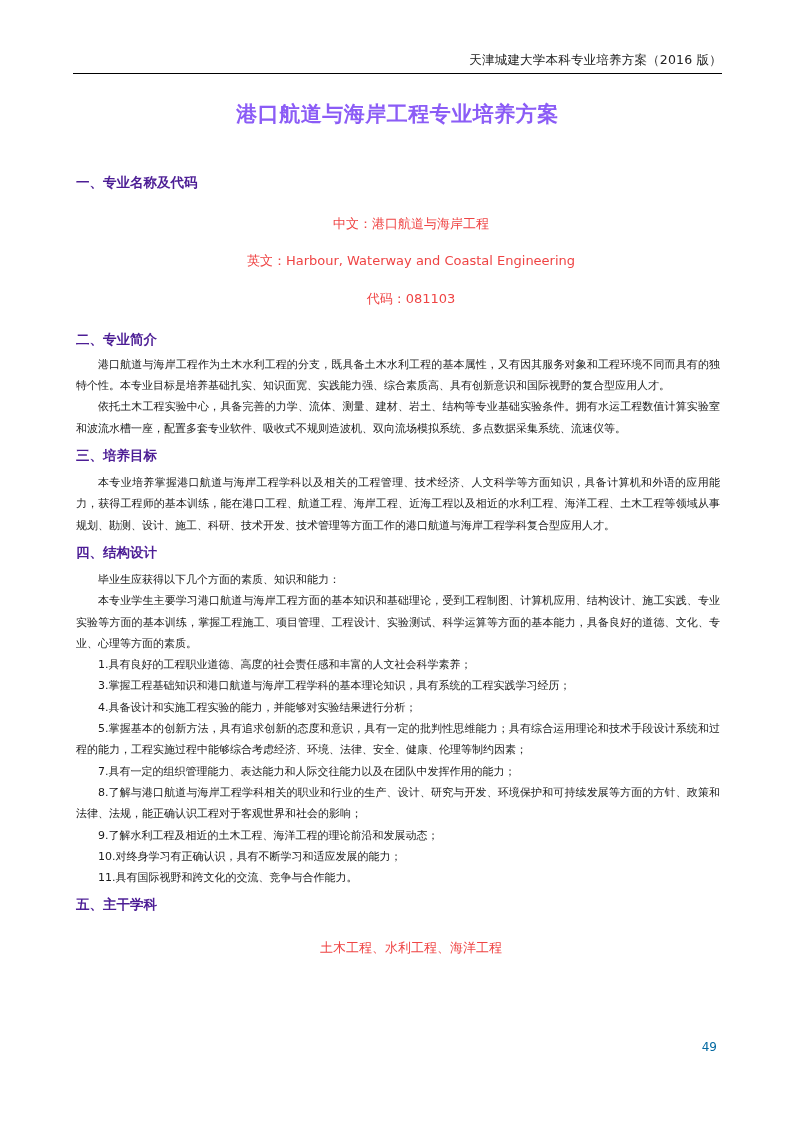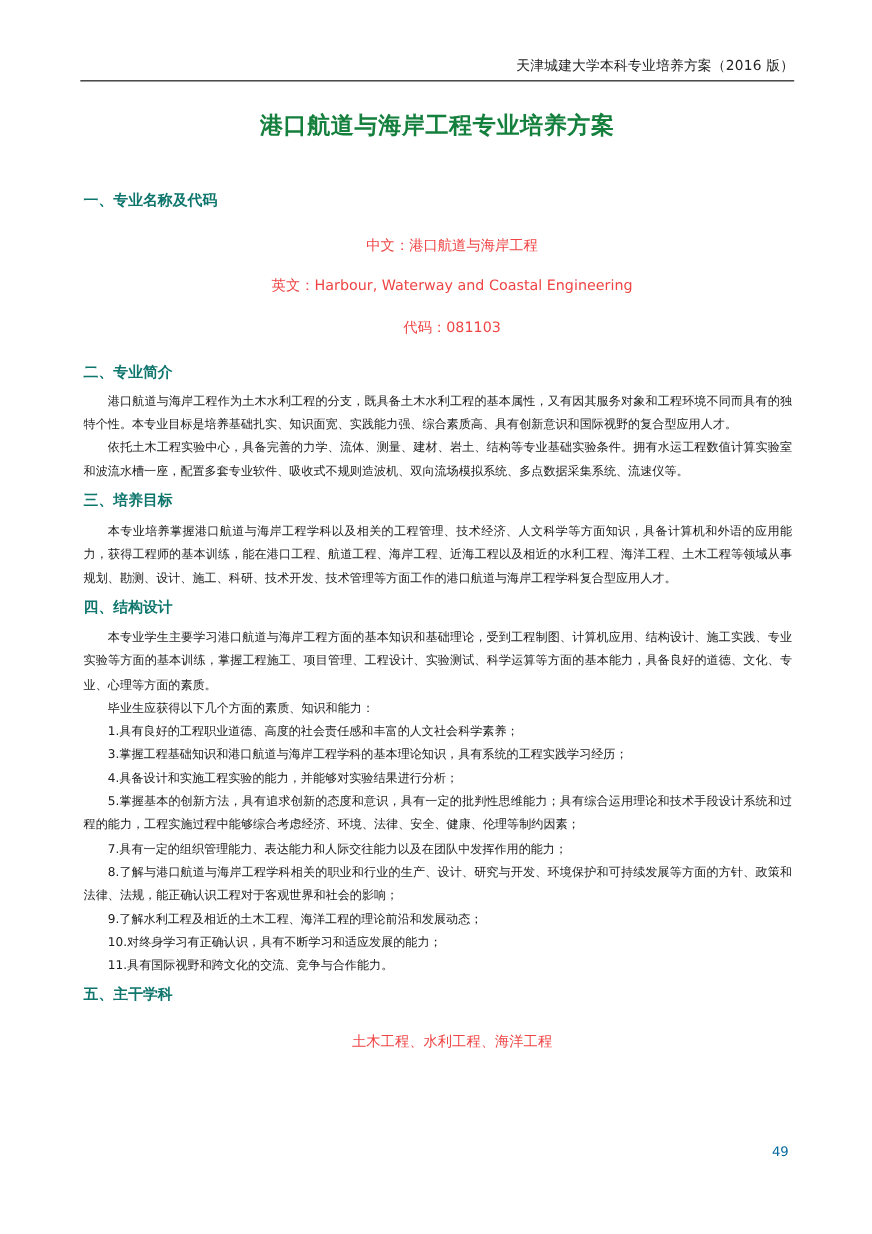--- a/index.html
+++ b/index.html
@@ -3,23 +3,23 @@
 <meta charset="utf-8">
 <style>
   html, body { margin:0; padding:0; background:#ffffff; }
   body { width:793px; height:1122px; position:relative; overflow:hidden;
          font-family:"DejaVu Sans", "Liberation Sans", sans-serif; color:#1a1a1a; }
   .page-header { position:absolute; left:73px; top:52px; width:649px; text-align:right;
                  font-size:12.5px; color:#222; letter-spacing:0.2px; }
   .header-rule { position:absolute; left:73px; top:73px; width:649px; height:0;
                  border-top:1.5px solid #000; }
   .doc-title { position:absolute; left:73px; top:100px; width:649px; text-align:center;
-               font-size:21px; font-weight:bold; color:#15803d; letter-spacing:0.5px; }
+               font-size:21px; font-weight:bold; color:#8b5cf6; letter-spacing:0.5px; }
   .content { position:absolute; left:76px; top:172px; width:644px; }
-  .sec-h { font-size:13.5px; font-weight:bold; color:#0f766e; line-height:21px; margin:0; }
+  .sec-h { font-size:13.5px; font-weight:bold; color:#4c1d95; line-height:21px; margin:0; }
   .p { font-size:11px; line-height:21.3px; margin:0; text-indent:2em; text-align:justify; color:#1a1a1a; }
   .line { font-size:13px; line-height:21.3px; margin:16px; padding-left:2em; color:#ef4444;text-align:center; }
   .gap-s { height:4px; }
   .gap-m { height:6px; }
   .page-number { position:absolute; right:76px; top:1040px; font-size:12px; color:#0369a1; }
 </style>
 </head>
 <body>
 
 <div class="page-header">天津城建大学本科专业培养方案（2016 版）</div>
@@ -49,22 +49,22 @@
   <div>
     <h2 class="sec-h">三、培养目标</h2>
     <div class="gap-m"></div>
     <p class="p">本专业培养掌握港口航道与海岸工程学科以及相关的工程管理、技术经济、人文科学等方面知识，具备计算机和外语的应用能力，获得工程师的基本训练，能在港口工程、航道工程、海岸工程、近海工程以及相近的水利工程、海洋工程、土木工程等领域从事规划、勘测、设计、施工、科研、技术开发、技术管理等方面工作的港口航道与海岸工程学科复合型应用人才。</p>
   </div>
   <div class="gap-m"></div>
 
   <div>
     <h2 class="sec-h">四、结构设计</h2>
     <div class="gap-m"></div>
+    <p class="p">毕业生应获得以下几个方面的素质、知识和能力：</p>
     <p class="p">本专业学生主要学习港口航道与海岸工程方面的基本知识和基础理论，受到工程制图、计算机应用、结构设计、施工实践、专业实验等方面的基本训练，掌握工程施工、项目管理、工程设计、实验测试、科学运算等方面的基本能力，具备良好的道德、文化、专业、心理等方面的素质。</p>
-    <p class="p">毕业生应获得以下几个方面的素质、知识和能力：</p>
     <p class="p">1.具有良好的工程职业道德、高度的社会责任感和丰富的人文社会科学素养；</p>
     <p class="p">3.掌握工程基础知识和港口航道与海岸工程学科的基本理论知识，具有系统的工程实践学习经历；</p>
     <p class="p">4.具备设计和实施工程实验的能力，并能够对实验结果进行分析；</p>
     <p class="p">5.掌握基本的创新方法，具有追求创新的态度和意识，具有一定的批判性思维能力；具有综合运用理论和技术手段设计系统和过程的能力，工程实施过程中能够综合考虑经济、环境、法律、安全、健康、伦理等制约因素；</p>
     <p class="p">7.具有一定的组织管理能力、表达能力和人际交往能力以及在团队中发挥作用的能力；</p>
     <p class="p">8.了解与港口航道与海岸工程学科相关的职业和行业的生产、设计、研究与开发、环境保护和可持续发展等方面的方针、政策和法律、法规，能正确认识工程对于客观世界和社会的影响；</p>
     <p class="p">9.了解水利工程及相近的土木工程、海洋工程的理论前沿和发展动态；</p>
     <p class="p">10.对终身学习有正确认识，具有不断学习和适应发展的能力；</p>
     <p class="p">11.具有国际视野和跨文化的交流、竞争与合作能力。</p>
   </div>

